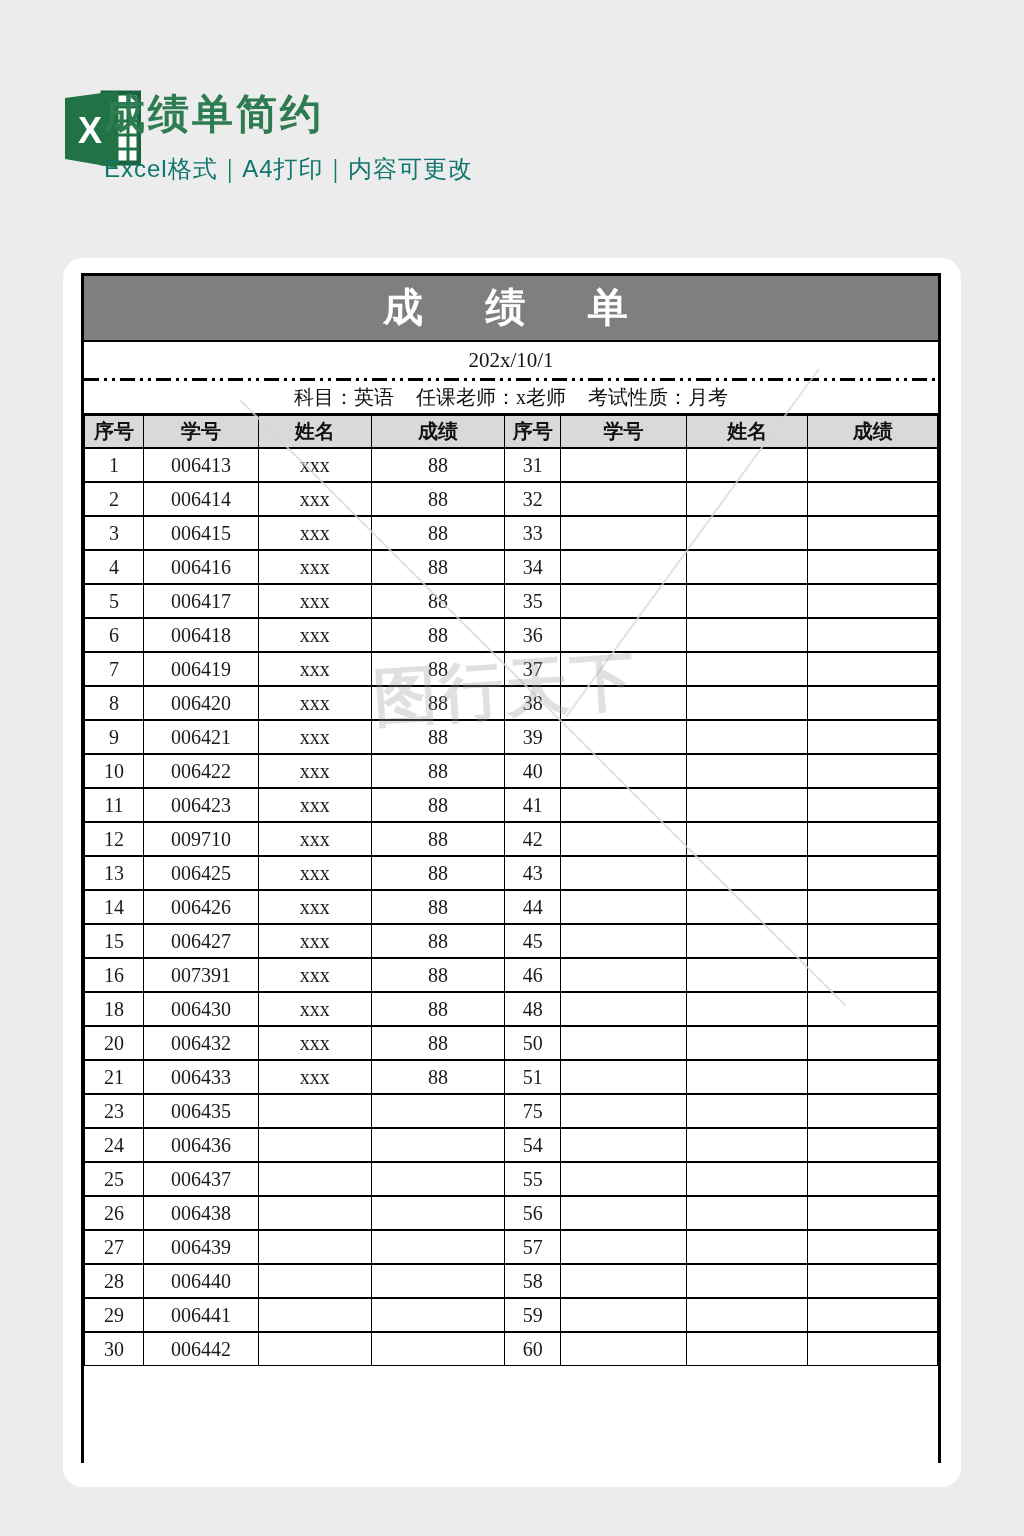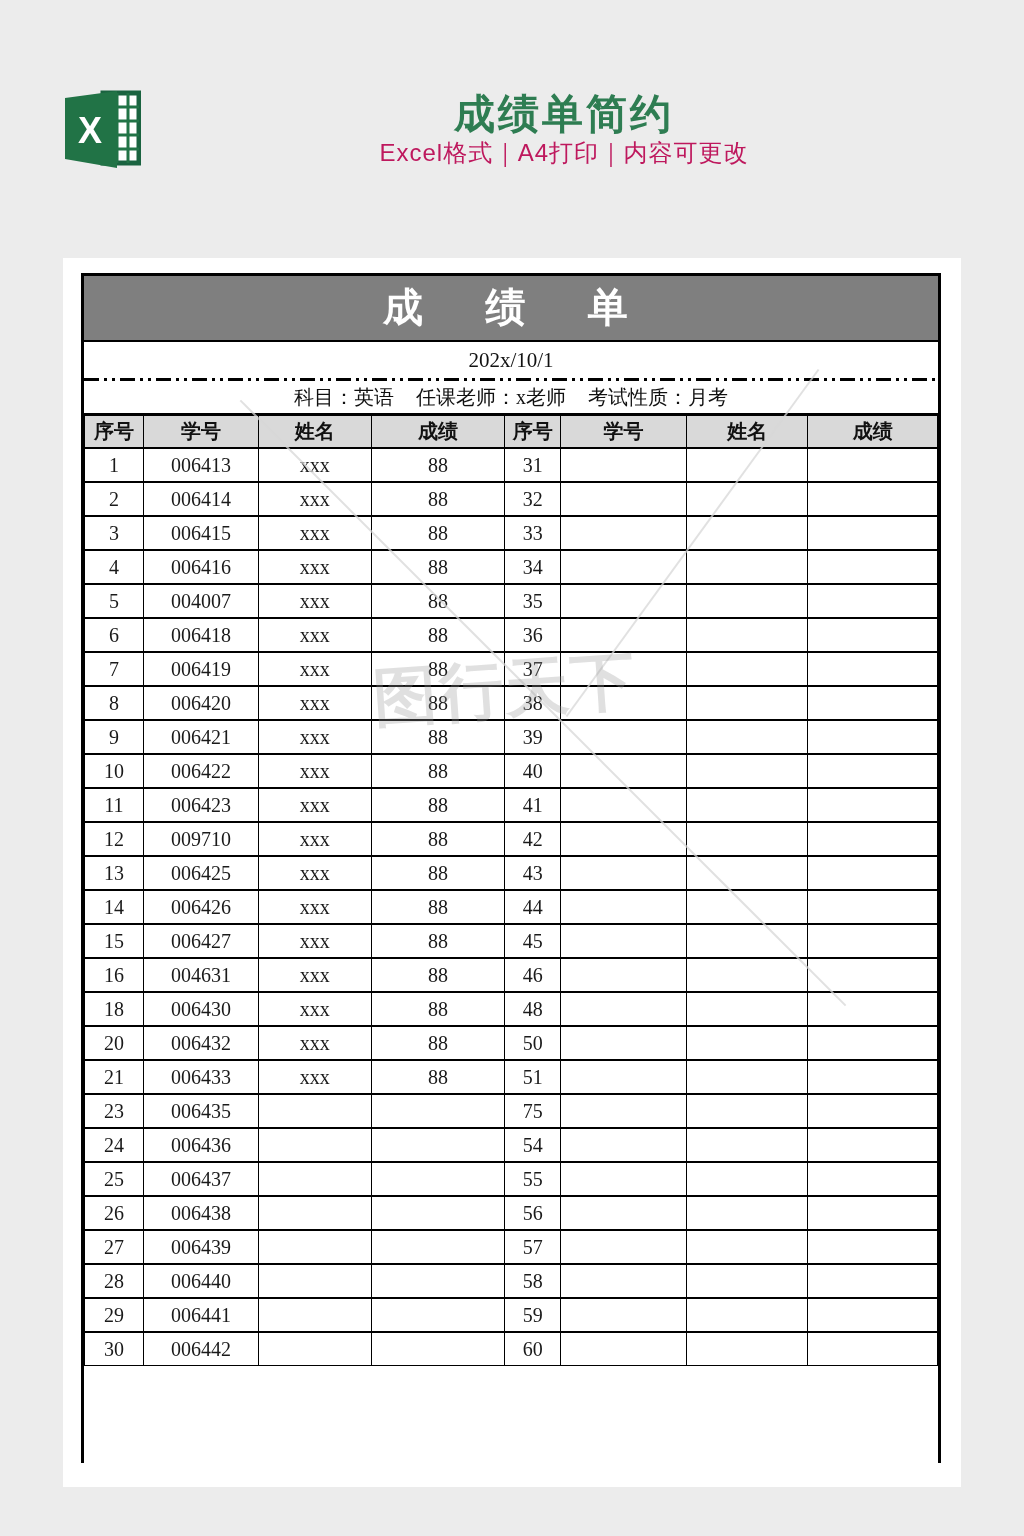--- a/index.html
+++ b/index.html
@@ -4,26 +4,26 @@
 <style>
   html,body{margin:0;padding:0;}
   body{
     width:1024px;height:1536px;
     background:#ececec;
     font-family:"Liberation Sans",sans-serif;
     position:relative;overflow:hidden;
   }
   
   .excel-icon{position:absolute;left:63px;top:90px;width:78px;height:80px;}
-  .title-wrap{position:absolute;left:104px;right:0;top:92px;text-align:center;}
+  .title-wrap{position:absolute;left:104px;right:0;top:92px;text-align:left;}
   .page-title{font-size:41px;font-weight:bold;color:#2e7d52;letter-spacing:3px;line-height:1.1;}
-  .page-subtitle{font-size:24px;color:#be185d;letter-spacing:1px;}
+  .page-subtitle{margin-top:16px;font-size:24px;color:#0f766e;letter-spacing:1px;}
 
   
-  .page{position:absolute;left:63px;top:258px;width:898px;height:1229px;background:#ffffff;}
+  .page{position:absolute;left:63px;top:258px;width:898px;height:1229px;background:#ffffff;border-radius:20px;}
 
   
   .sheet{
     position:absolute;left:18px;top:15px;width:860px;height:1190px;
     box-sizing:border-box;border:3px solid #000;border-bottom:none;
     overflow:hidden;background:#fff;
   }
   .banner{
     height:64px;background:#7f7f7f;border-bottom:2px solid #000;
     color:#fff;font-size:40px;font-weight:bold;text-align:center;
@@ -155,21 +155,21 @@
             <td>006416</td>
             <td>xxx</td>
             <td>88</td>
             <td>34</td>
             <td></td>
             <td></td>
             <td></td>
           </tr>
           <tr>
             <td>5</td>
-            <td>004007</td>
+            <td>006417</td>
             <td>xxx</td>
             <td>88</td>
             <td>35</td>
             <td></td>
             <td></td>
             <td></td>
           </tr>
           <tr>
             <td>6</td>
             <td>006418</td>
@@ -265,21 +265,21 @@
             <td>006427</td>
             <td>xxx</td>
             <td>88</td>
             <td>45</td>
             <td></td>
             <td></td>
             <td></td>
           </tr>
           <tr>
             <td>16</td>
-            <td>004631</td>
+            <td>007391</td>
             <td>xxx</td>
             <td>88</td>
             <td>46</td>
             <td></td>
             <td></td>
             <td></td>
           </tr>
           <tr>
             <td>18</td>
             <td>006430</td>

